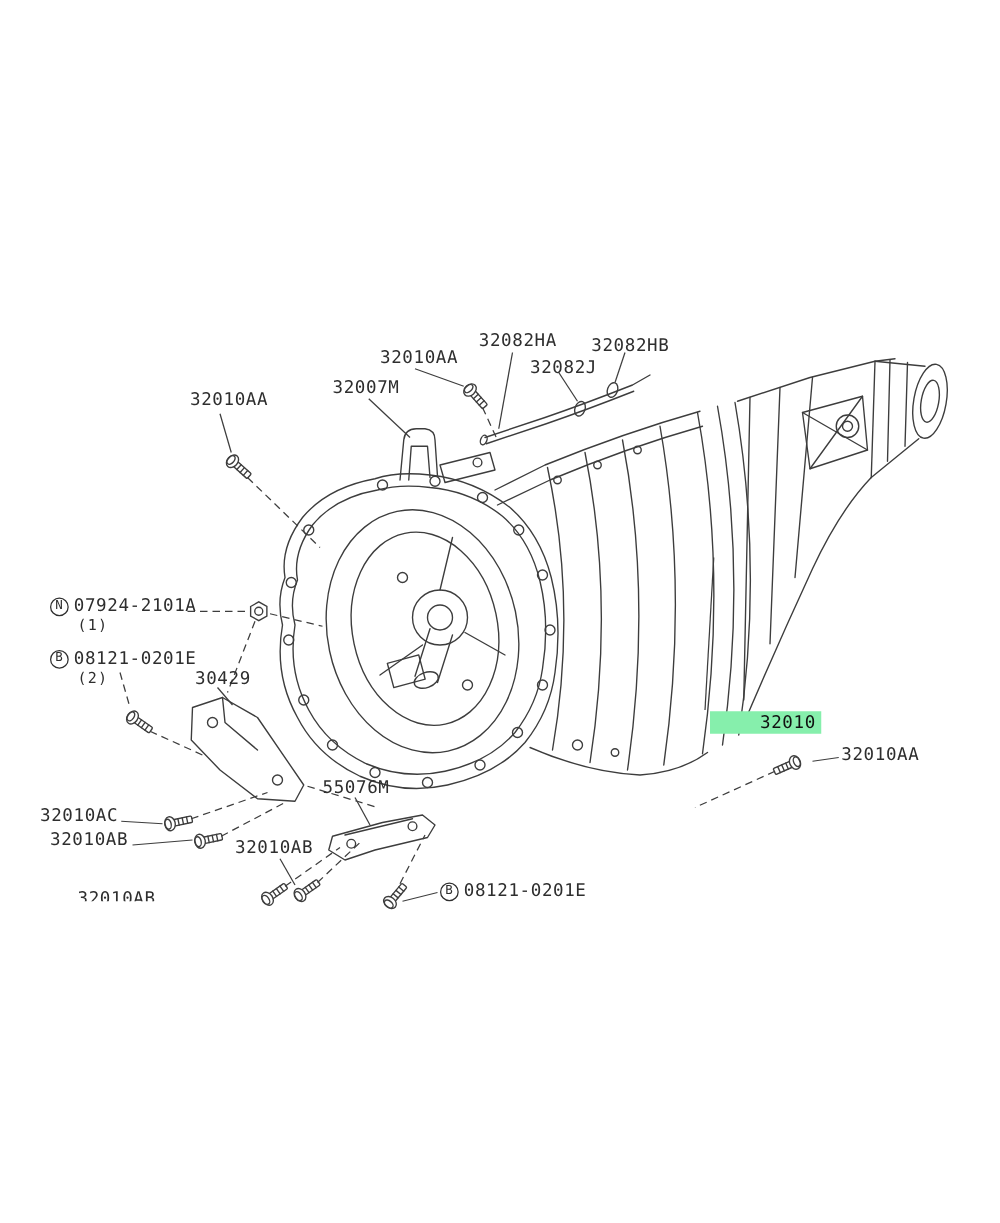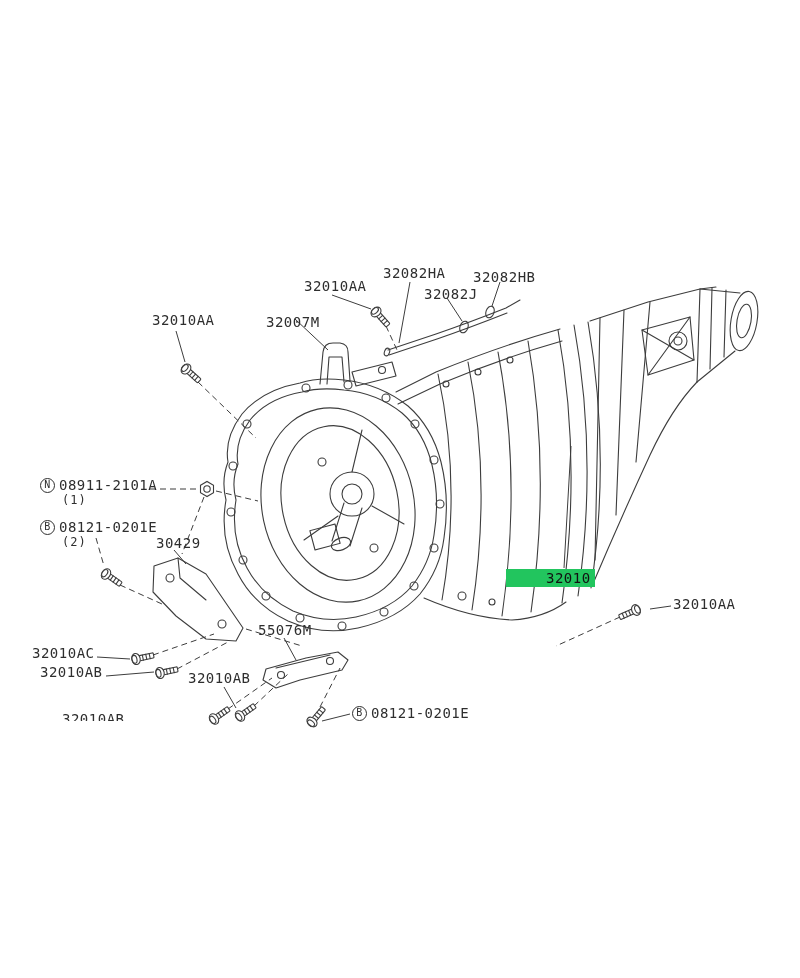--- a/index.html
+++ b/index.html
@@ -235,41 +235,41 @@
       <path d="M671,606 L650,609"></path>
       <path d="M284,638 L296,660"></path>
       <path d="M97,657 L130,659"></path>
       <path d="M106,676 L154,672"></path>
       <path d="M224,687 L236,708"></path>
       <path d="M350,714 L322,721"></path>
     </g>
   </svg>
 
   <div class="label" style="left:152px; top:312px">32010AA</div>
-  <div class="label" style="left:266px; top:314px">32007M</div>
+  <div class="label" style="left:266px; top:302px">32007M</div>
   <div class="label" style="left:304px; top:278px">32010AA</div>
   <div class="label" style="left:383px; top:265px">32082HA</div>
   <div class="label" style="left:473px; top:269px">32082HB</div>
   <div class="label" style="left:424px; top:286px">32082J</div>
 
   <div class="label with-prefix" style="left:40px; top:477px">
     <span class="circ">N</span>
-    <span>08911-2101A</span>
+    <span>07924-2101A</span>
   </div>
   <div class="qty" style="left:62px; top:493px">(1)</div>
 
   <div class="label with-prefix" style="left:40px; top:519px">
     <span class="circ">B</span>
     <span>08121-0201E</span>
   </div>
   <div class="qty" style="left:62px; top:535px">(2)</div>
 
   <div class="label" style="left:156px; top:535px">30429</div>
 
-  <div class="label hl" style="left: 506px; top: 569px; background: #22c55e; padding-left: 40px;">32010</div>
+  <div class="label hl" style="left: 568px; top: 569px; background: #86efac; padding-left: 40px;">32010</div>
 
   <div class="label" style="left:673px; top:596px">32010AA</div>
   <div class="label" style="left:258px; top:622px">55076M</div>
   <div class="label" style="left:32px; top:645px">32010AC</div>
   <div class="label" style="left:40px; top:664px">32010AB</div>
   <div class="label" style="left:188px; top:670px">32010AB</div>
 
   <div class="label with-prefix" style="left:352px; top:705px">
     <span class="circ">B</span>
     <span>08121-0201E</span>

